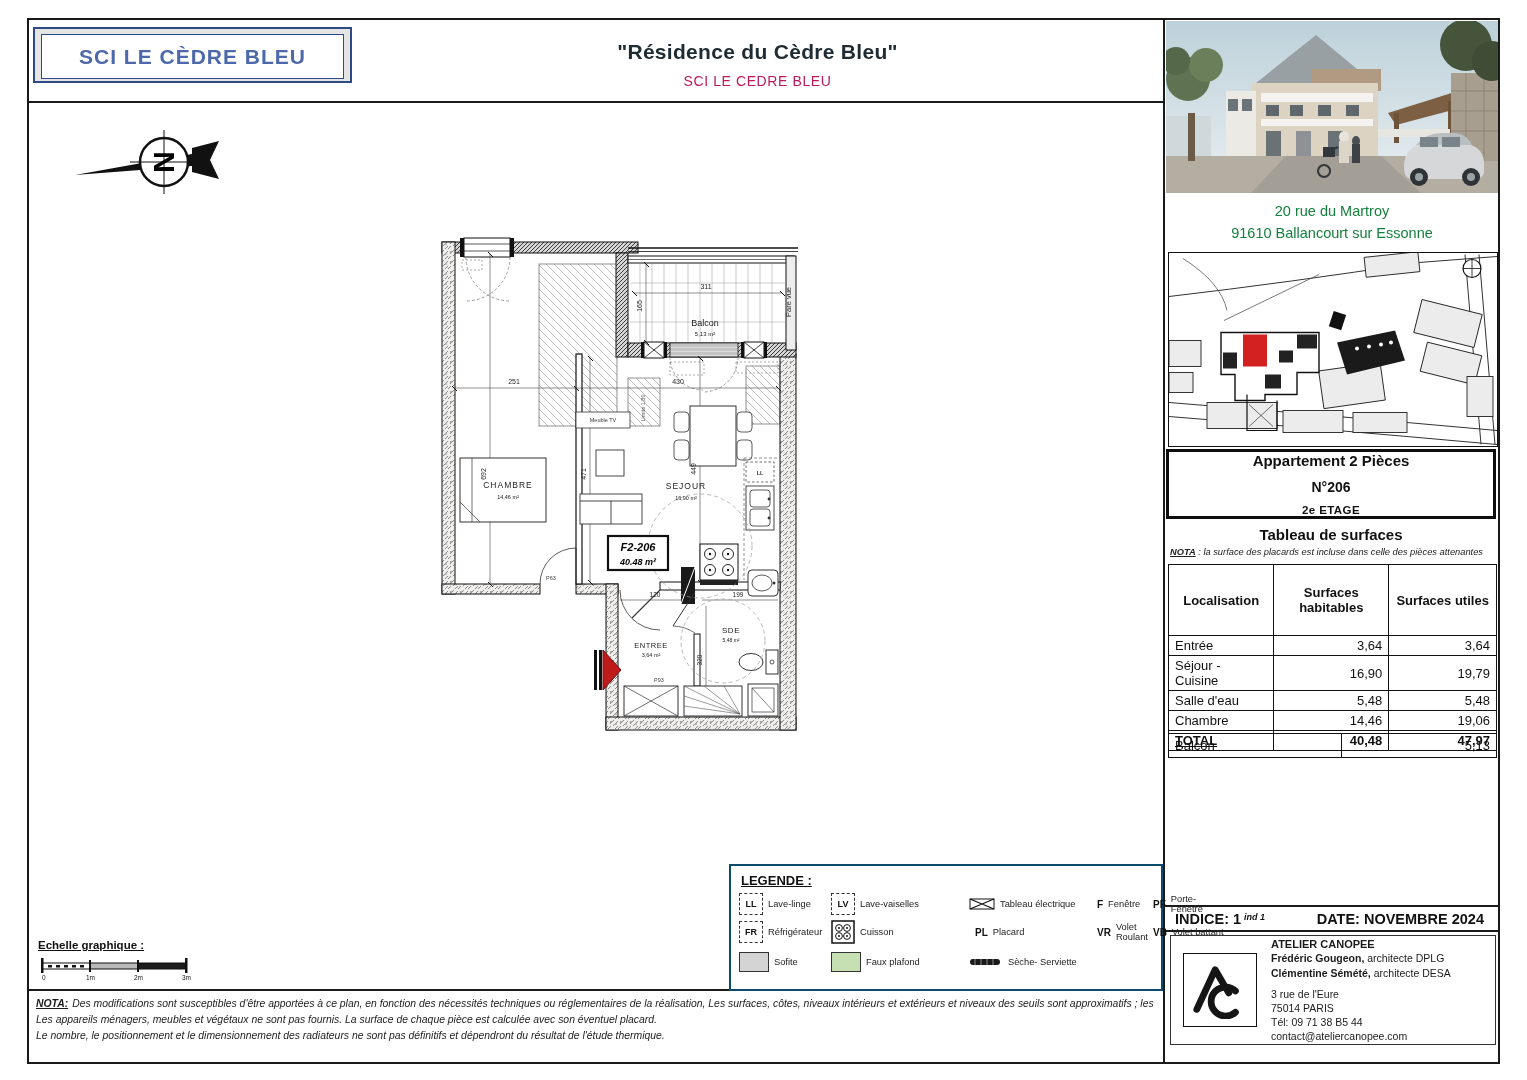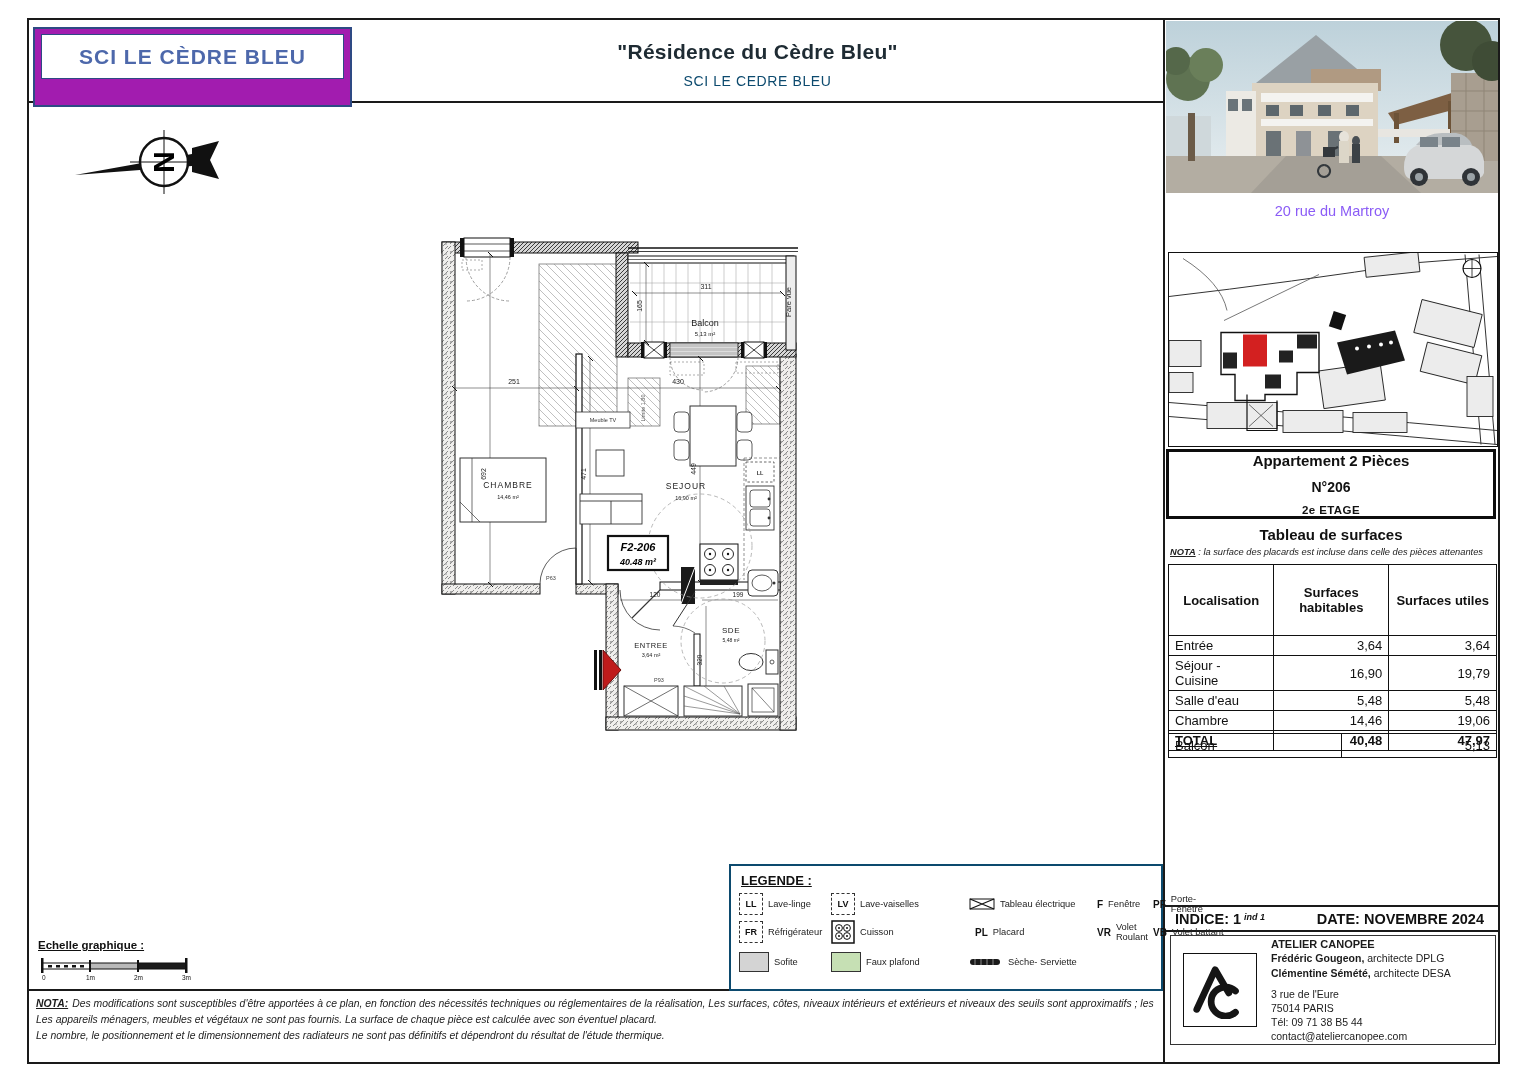--- a/index.html
+++ b/index.html
@@ -5,32 +5,32 @@
   html,body{margin:0;padding:0;background:#fff;}
   body{font-family:"Liberation Sans",sans-serif;color:#111;}
   .sheet{position:relative;width:1527px;height:1080px;background:#fff;overflow:hidden;}
   .abs{position:absolute;}
   .outer-frame{left:27px;top:18px;width:1469px;height:1042px;border:2px solid #1a1a1a;}
   .vdiv{left:1163px;top:18px;width:2px;height:1044px;background:#1a1a1a;}
   .header-line{left:27px;top:101px;width:1138px;height:2px;background:#1a1a1a;}
   .plan-bottom-line{left:27px;top:989px;width:1138px;height:2px;background:#1a1a1a;}
 
   
-  .logo-box{left:33px;top:27px;width:319px;height:80px;background:#a21caf;border:2px solid #2e4a84;box-sizing:border-box;}
+  .logo-box{left:33px;top:27px;width:319px;height:56px;background:#e5e5e5;border:2px solid #2e4a84;box-sizing:border-box;}
   .logo-inner{position:absolute;left:6px;top:5px;right:6px;height:43px;background:#fff;border:1.5px solid #2e4a84;display:flex;align-items:center;justify-content:center;}
   .logo-text{font-size:21px;font-weight:bold;color:#4d68ab;letter-spacing:1px;}
 
   
   .title-block{left:352px;top:40px;width:811px;text-align:center;}
   .title-main{font-size:21px;font-weight:bold;color:#1e2b33;letter-spacing:.3px;}
-  .title-sub{font-size:14px;color:#0c4a6e;margin-top:9px;letter-spacing:.6px;}
+  .title-sub{font-size:14px;color:#be185d;margin-top:9px;letter-spacing:.6px;}
 
   
   .photo{left:1166px;top:21px;width:332px;height:172px;}
-  .address{left:1166px;top:201px;width:332px;text-align:center;font-size:14.5px;color:#8b5cf6;line-height:1.5;}
+  .address{left:1166px;top:201px;width:332px;text-align:center;font-size:14.5px;color:#15803d;line-height:1.5;}
   .map{left:1168px;top:252px;width:328px;height:193px;border:1.5px solid #111;background:#fff;}
   .apt-box{left:1166px;top:449px;width:330px;height:70px;border:3px solid #0d0d0d;box-sizing:border-box;display:flex;flex-direction:column;align-items:center;justify-content:space-between;gap:2px;}
   .apt-l1{font-size:15px;font-weight:bold;}
   .apt-l2{font-size:14px;font-weight:bold;}
   .apt-l3{font-size:11.5px;font-weight:bold;letter-spacing:.4px;}
   .tbl-title{left:1166px;top:526px;width:330px;text-align:center;font-size:15px;font-weight:bold;}
   .tbl-nota{left:1170px;top:547px;width:326px;font-size:9.3px;font-style:italic;color:#222;}
   .tbl-nota u{font-weight:bold;}
   table.surfaces{left:1168px;top:564px;width:329px;border-collapse:collapse;position:absolute;}
   table.surfaces th,table.surfaces td{border:1.5px solid #111;font-size:13px;padding:2px 6px;}
@@ -373,20 +373,21 @@
     <ellipse cx="178" cy="116" rx="5" ry="6" fill="#e7e3da"></ellipse>
       <rect x="173" y="120" width="10" height="22" fill="#dcd6c8"></rect>
     <ellipse cx="190" cy="120" rx="4" ry="5" fill="#4a5055"></ellipse>
       <rect x="186" y="123" width="8" height="19" fill="#3c4246"></rect>
     <path d="M160 132 l12 -6 M158 144 a6 6 0 1 0 .1 0" stroke="#33383c" stroke-width="2" fill="none"></path>
     <rect x="157" y="126" width="12" height="10" fill="#33383c"></rect>
   </svg>
 
   <div class="abs address">
     <div>20 rue du Martroy</div>
+    <div>91610 Ballancourt sur Essonne</div>
   </div>
 
   <svg class="abs map" viewBox="0 0 328 190">
     <rect width="328" height="190" fill="#fff"></rect>
     <path d="M0 42 Q120 28 250 8 L328 2" fill="none" stroke="#333" stroke-width="1"></path>
     <path d="M296 0 L312 190 M310 0 L326 190" fill="none" stroke="#333" stroke-width="1"></path>
     <path d="M0 148 Q150 160 328 176 M0 162 Q150 174 328 190" fill="none" stroke="#333" stroke-width="1"></path>
     <circle cx="303" cy="14" r="9" fill="#fff" stroke="#111" stroke-width="1.2"></circle>
     <path d="M294 14 H312 M303 5 V23" stroke="#111" stroke-width=".8"></path>
     <path d="M14 4 Q52 28 58 56" fill="none" stroke="#555" stroke-width=".8"></path>

